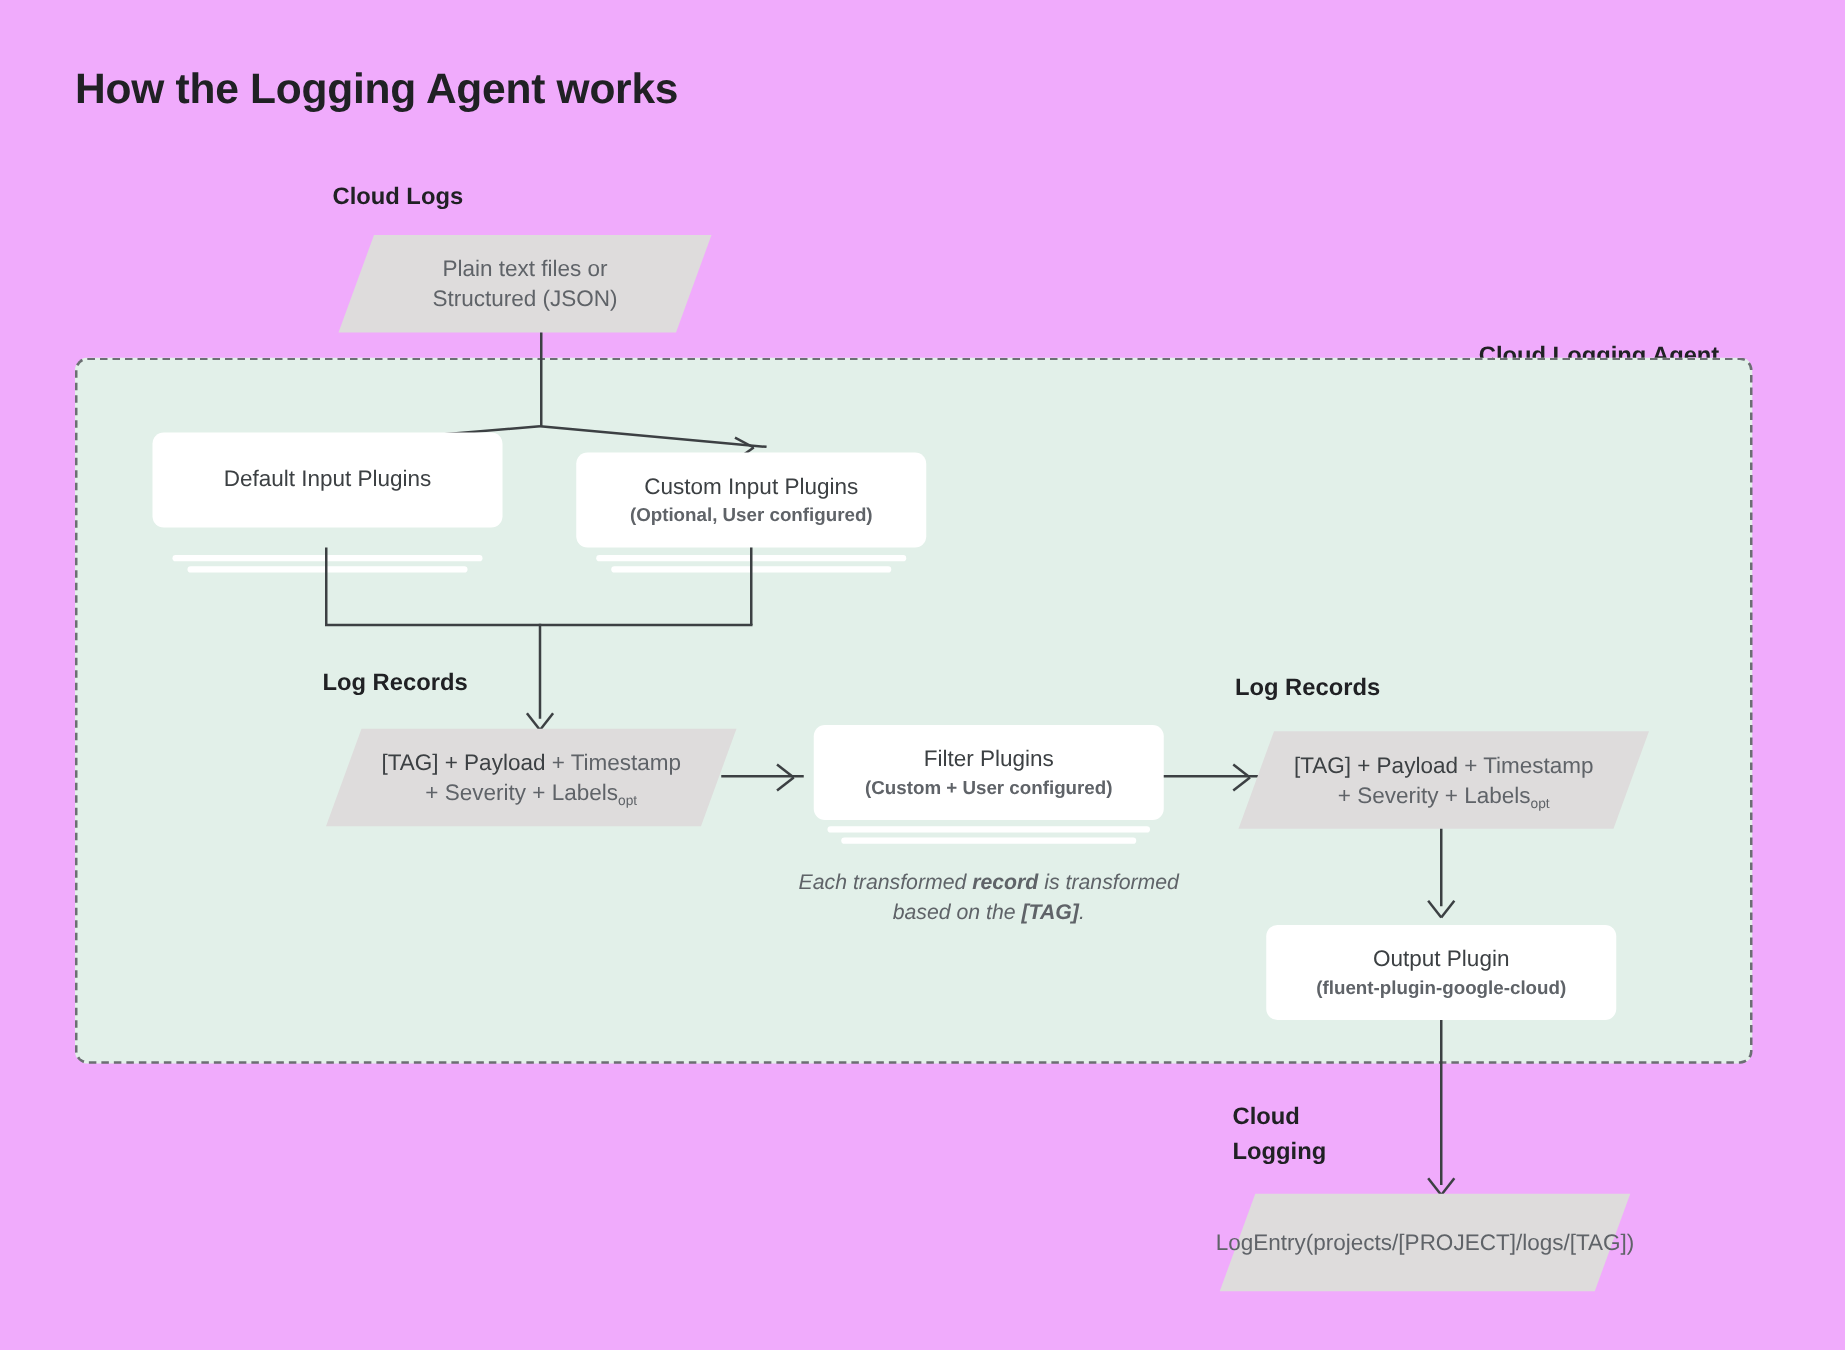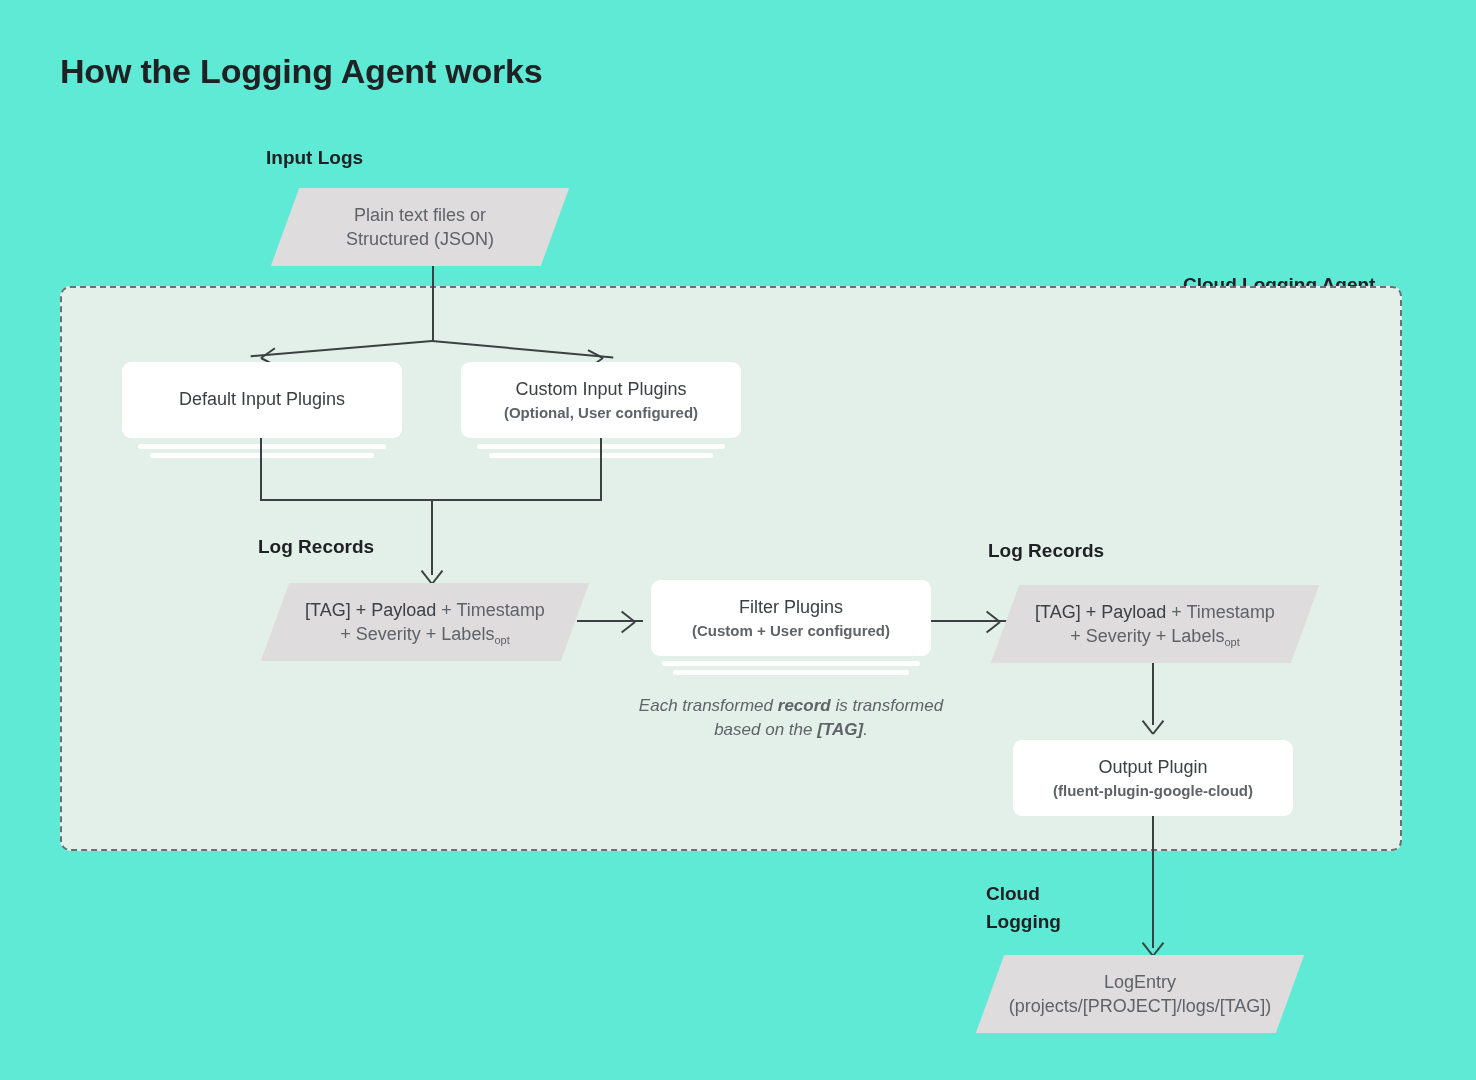--- a/index.html
+++ b/index.html
@@ -7,21 +7,21 @@
     padding: 0;
     background: #ffffff;
   }
   body {
     font-family: "Liberation Sans", sans-serif;
   }
   .canvas {
     position: relative;
     width: 1476px;
     height: 1080px;
-    background: #5eead4;
+    background: #f0abfc;
     overflow: hidden;
   }
 
   
   .page-title {
     position: absolute;
     left: 60px;
     top: 52px;
     font-size: 34px;
     font-weight: 700;
@@ -145,21 +145,21 @@
   }
   .note .b { font-weight: 700; color: #5f6368; }
 </style>
 </head>
 <body>
 
 <div class="canvas">
 
   <div class="page-title">How the Logging Agent works</div>
 
-  <div class="caption" style="left:266px; top:144px;">Input Logs</div>
+  <div class="caption" style="left:266px; top:144px;">Cloud Logs</div>
 
   <div class="caption" style="left:1183px; top:243px;margin-top:28px;">Cloud Logging Agent</div>
 
   <div class="agent-box"></div>
 
   <div class="para" style="left:285px; top:188px; width:270px; height:78px;"></div>
   <div class="para-text" style="left:285px; top:188px; width:270px; height:78px; flex-direction:column;">
     <span>Plain text files or</span>
     <span>Structured (JSON)</span>
   </div>
@@ -169,21 +169,21 @@
   <div class="diag" style="left:432px; top:340px; width:182px; transform: rotate(175.2deg);"></div>
 
   <div class="vtick" style="left:261px; top:357px; transform: rotate(-35deg);"></div>
   <div class="vtick" style="left:261px; top:357px; transform: rotate(28deg);"></div>
 
   <div class="diag" style="left:432px; top:340px; width:182px; transform: rotate(5.2deg);"></div>
 
   <div class="vtick" style="left:603px; top:357px; transform: rotate(145deg);"></div>
   <div class="vtick" style="left:603px; top:357px; transform: rotate(208deg);"></div>
 
-  <div class="card" style="left:122px; top:362px; width:280px; height:76px;">
+  <div class="card" style="left:122px; top:346px; width:280px; height:76px;">
     <div class="t1">Default Input Plugins</div>
   </div>
   <div class="stack-line" style="left:138px; top:444px; width:248px;"></div>
   <div class="stack-line" style="left:150px; top:453px; width:224px;"></div>
 
   <div class="card" style="left:461px; top:362px; width:280px; height:76px;">
     <div class="t1">Custom Input Plugins</div>
     <div class="t2">(Optional, User configured)</div>
   </div>
   <div class="stack-line" style="left:477px; top:444px; width:248px;"></div>
@@ -249,18 +249,18 @@
   </div>
 
   <div class="vline" style="left:1152px; top:816px; height:132px;"></div>
   <div class="vtick" style="left:1153px; top:955px; transform: rotate(-128deg);"></div>
   <div class="vtick" style="left:1153px; top:955px; transform: rotate(-52deg);"></div>
 
   <div class="caption" style="left:986px; top:880px;">Cloud
 Logging</div>
 
   <div class="para" style="left:990px; top:955px; width:300px; height:78px;"></div>
-  <div class="para-text" style="left:983px; top:955px; width:314px; height:78px; flex-direction:column;">
+  <div class="para-text" style="left:983px; top:955px; width:314px; height:78px; ">
     <span>LogEntry</span>
     <span>(projects/[PROJECT]/logs/[TAG])</span>
   </div>
 
 </div>
 
 </body></html>

